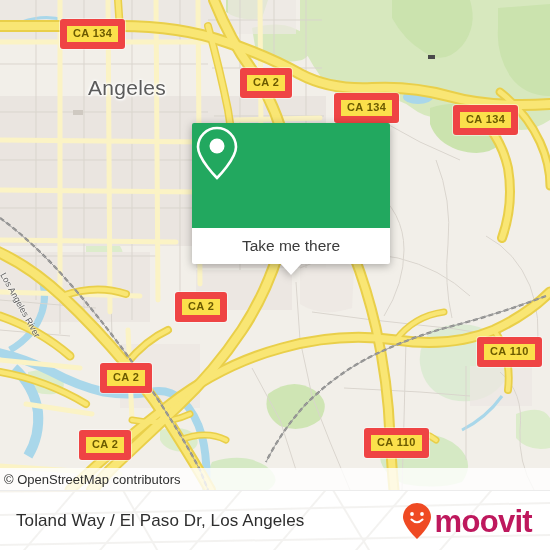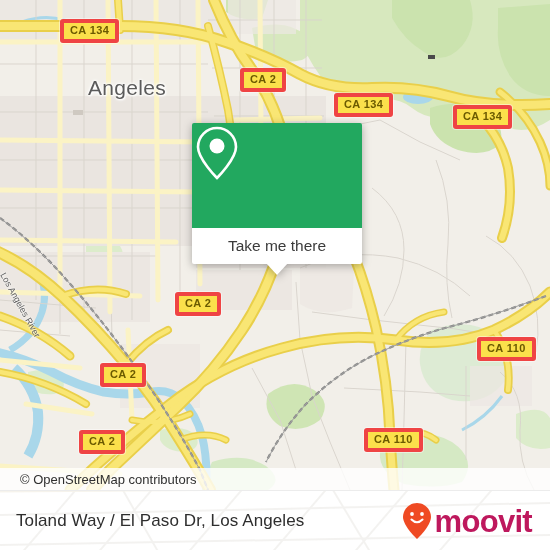--- a/index.html
+++ b/index.html
@@ -20,28 +20,28 @@
     text-shadow:0 0 3px #fff,0 0 3px #fff,0 0 5px #fff,1px 1px 2px #fff;
     white-space:nowrap;pointer-events:none;
   }
   .river-label{
     position:absolute;color:#5d5d5d;font-size:9px;white-space:nowrap;
     text-shadow:0 0 2px #fff,0 0 3px #fff;
   }
 
   
   .shield{
-    position:absolute;background:#fbe04b;border:4px solid #ef4444;border-radius:3px;
+    position:absolute;background:#fbe04b;border:7px solid #ef4444;border-radius:3px;
     color:#6b5a00;font-weight:bold;font-size:11px;letter-spacing:.4px;
     padding:2px 6px 3px;line-height:11px;white-space:nowrap;
     box-shadow:0 0 0 1px rgba(255,255,255,.45);
   }
 
   
-  #callout{position:absolute;left:192px;top:123px;width:170px;
+  #callout{position:absolute;left:192px;top:123px;width:198px;
     filter:drop-shadow(0 2px 4px rgba(0,0,0,.30));}
   #callout .head{
     background:#22a85f;height:105px;border-radius:2px 2px 0 0;
     display:flex;align-items:center;justify-content:center;
   }
   #callout .foot{
     background:#ffffff;height:36px;border-radius:0 0 2px 2px;
     display:flex;align-items:center;justify-content:center;
     color:#3b3b3b;font-size:15.5px;
   }
@@ -50,21 +50,21 @@
     width:0;height:0;border-left:11px solid transparent;border-right:11px solid transparent;
     border-top:12px solid #ffffff;
   }
 
   
   #attrib{
     position:absolute;left:0;bottom:0;width:100%;height:22px;
     background:rgba(255,255,255,.80);
     display:flex;align-items:center;
   }
-  #attrib span{font-size:13px;color:#2f2f2f;padding-left:20px;}
+  #attrib span{font-size:13px;color:#2f2f2f;padding-left:4px;}
 
   
   #footer{
     position:absolute;left:0;top:490px;width:550px;height:60px;
     background:#ffffff;overflow:hidden;
     display:flex;align-items:center;border-top:1px solid #ececec;
   }
   #footer .watermark{position:absolute;left:0;top:-6px;opacity:.5;}
   #footer .caption{
     position:relative;z-index:2;padding-left:16px;font-size:17px;color:#2e2e2e;

